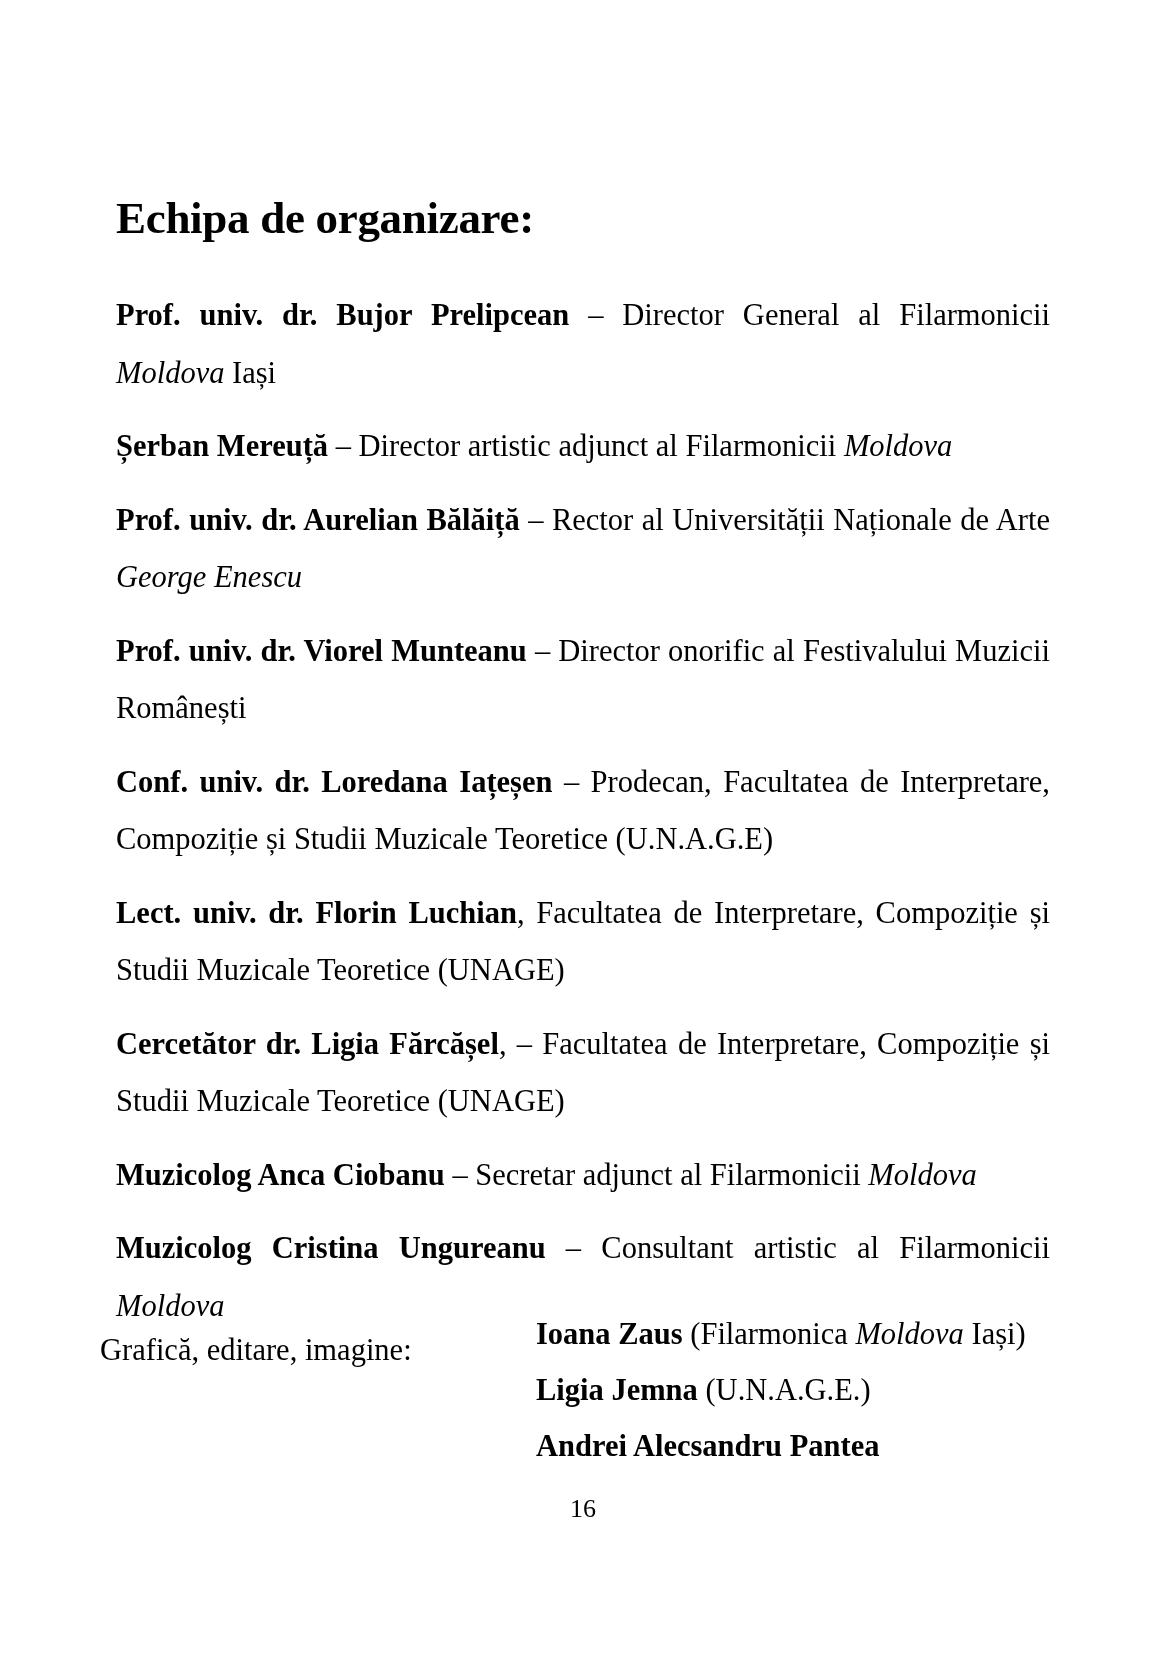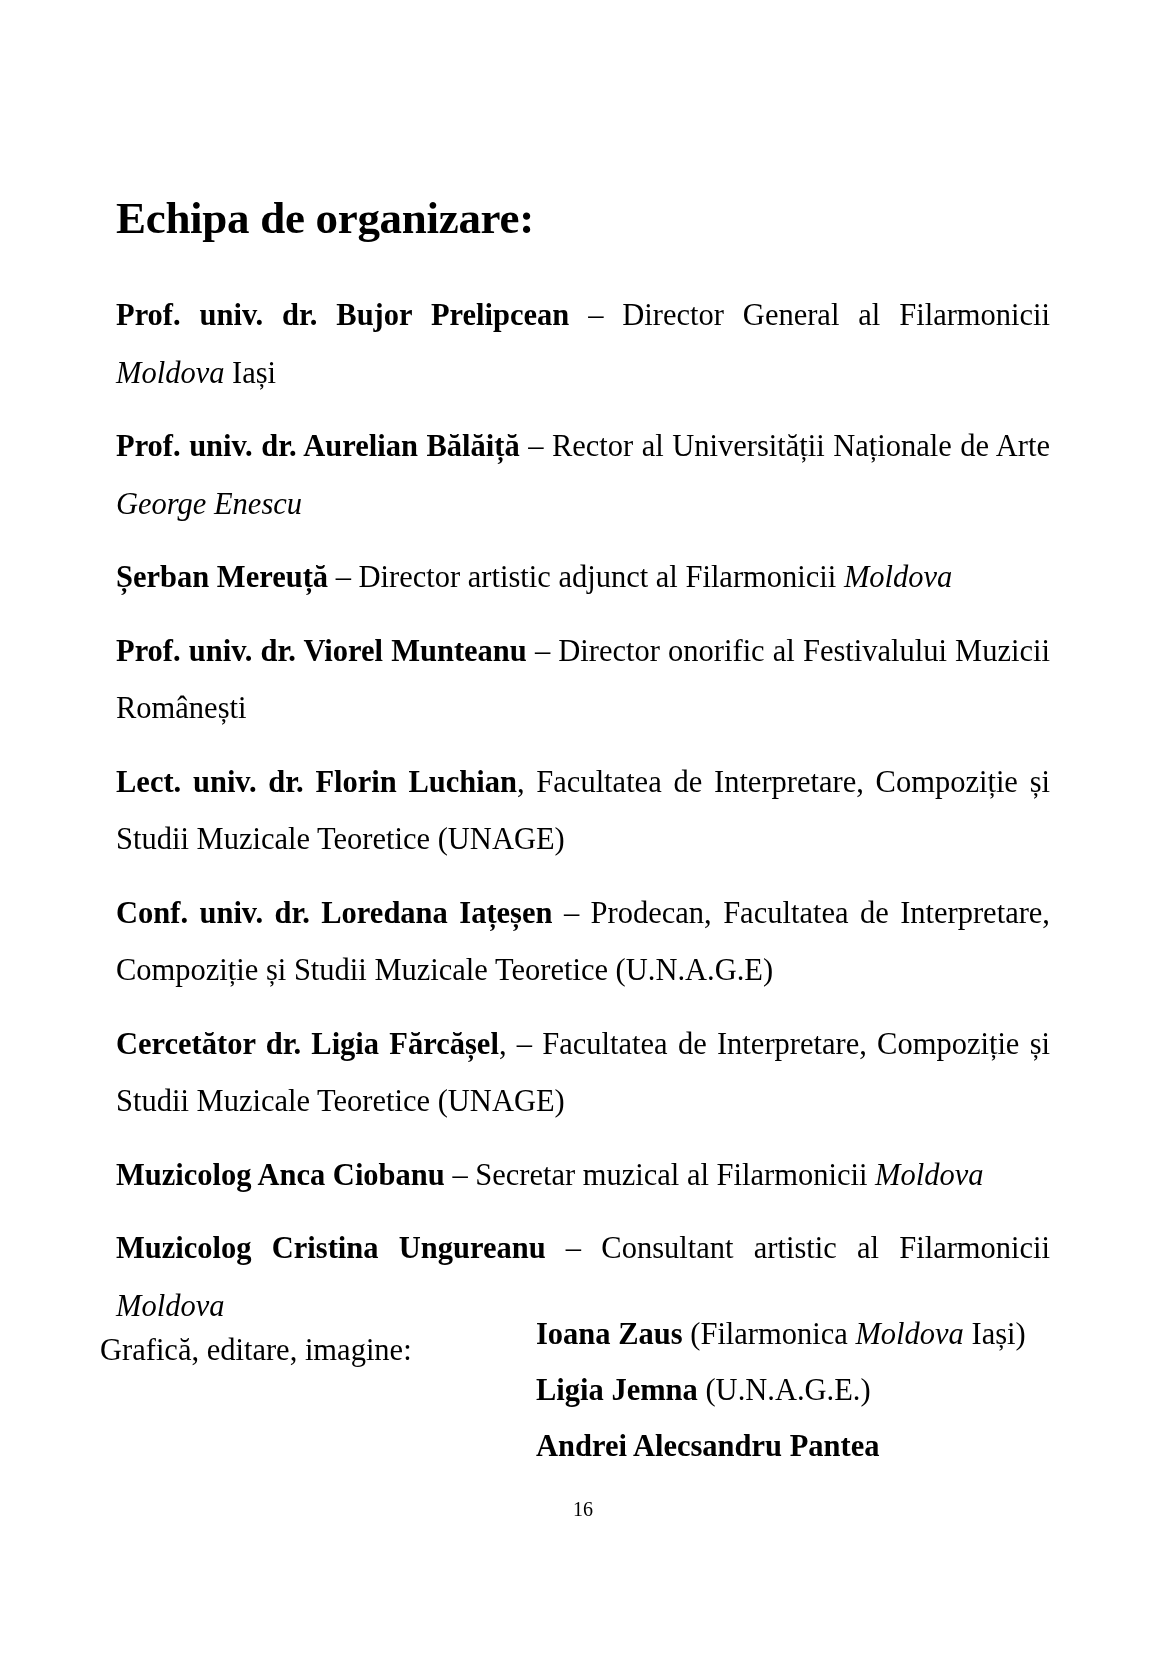--- a/index.html
+++ b/index.html
@@ -64,46 +64,46 @@
     }
     .credit-row { display: block; }
     .credit-row b { font-weight: bold; }
     .credit-row i { font-style: italic; }
     .page-number {
       position: absolute;
       left: 0;
       width: 1166px;
       top: 1494px;
       text-align: center;
-      font-size: 20px;
+      font-size: 26px;
       line-height: 30px;
     }
   </style>
 </head>
 <body>
 
 <h1 class="page-title">Echipa de organizare:</h1>
 
 <div class="staff-list">
   <p class="entry"><b>Prof. univ. dr. Bujor Prelipcean</b><span> – </span><span>Director General al Filarmonicii </span><i>Moldova</i><span> Iași</span></p>
 
+  <p class="entry"><b>Șerban Mereuță</b><span> – </span><span>Director artistic adjunct al Filarmonicii </span><i>Moldova</i><span></span></p>
+
   <p class="entry"><b>Prof. univ. dr. Aurelian Bălăiță</b><span> – </span><span>Rector al Universității Naționale de Arte </span><i>George Enescu</i><span></span></p>
-
-  <p class="entry"><b>Șerban Mereuță</b><span> – </span><span>Director artistic adjunct al Filarmonicii </span><i>Moldova</i><span></span></p>
 
   <p class="entry"><b>Prof. univ. dr. Viorel Munteanu</b><span> – </span><span>Director onorific al Festivalului Muzicii Românești</span><i></i><span></span></p>
 
 
+  <p class="entry"><b>Conf. univ. dr. Loredana Iațeșen</b><span> – </span><span>Prodecan, Facultatea de Interpretare, Compoziție și Studii Muzicale Teoretice (U.N.A.G.E)</span><i></i><span></span></p>
+
   <p class="entry"><b>Lect. univ. dr. Florin Luchian</b><span>, </span><span>Facultatea de Interpretare, Compoziție și Studii Muzicale Teoretice (UNAGE)</span><i></i><span></span></p>
-
-  <p class="entry"><b>Conf. univ. dr. Loredana Iațeșen</b><span> – </span><span>Prodecan, Facultatea de Interpretare, Compoziție și Studii Muzicale Teoretice (U.N.A.G.E)</span><i></i><span></span></p>
 
   <p class="entry"><b>Cercetător dr. Ligia Fărcășel</b><span>, – </span><span>Facultatea de Interpretare, Compoziție și Studii Muzicale Teoretice (UNAGE)</span><i></i><span></span></p>
 
-  <p class="entry"><b>Muzicolog Anca Ciobanu</b><span> – </span><span>Secretar muzical al Filarmonicii </span><i>Moldova</i><span></span></p>
+  <p class="entry"><b>Muzicolog Anca Ciobanu</b><span> – </span><span>Secretar adjunct al Filarmonicii </span><i>Moldova</i><span></span></p>
 
   <p class="entry"><b>Muzicolog Cristina Ungureanu</b><span> – </span><span>Consultant artistic al Filarmonicii </span><i>Moldova</i><span></span></p>
 </div>
 
 <div class="credits">
   <span class="credits-label">Grafică, editare, imagine:</span>
   <div class="credits-names">
     <span class="credit-row"><b>Ioana Zaus</b><span> (Filarmonica </span><i>Moldova</i><span> Iași)</span></span>
     <span class="credit-row"><b>Ligia Jemna</b><span> (U.N.A.G.E.)</span><i></i><span></span></span>
     <span class="credit-row"><b>Andrei Alecsandru Pantea</b><span></span><i></i><span></span></span>

